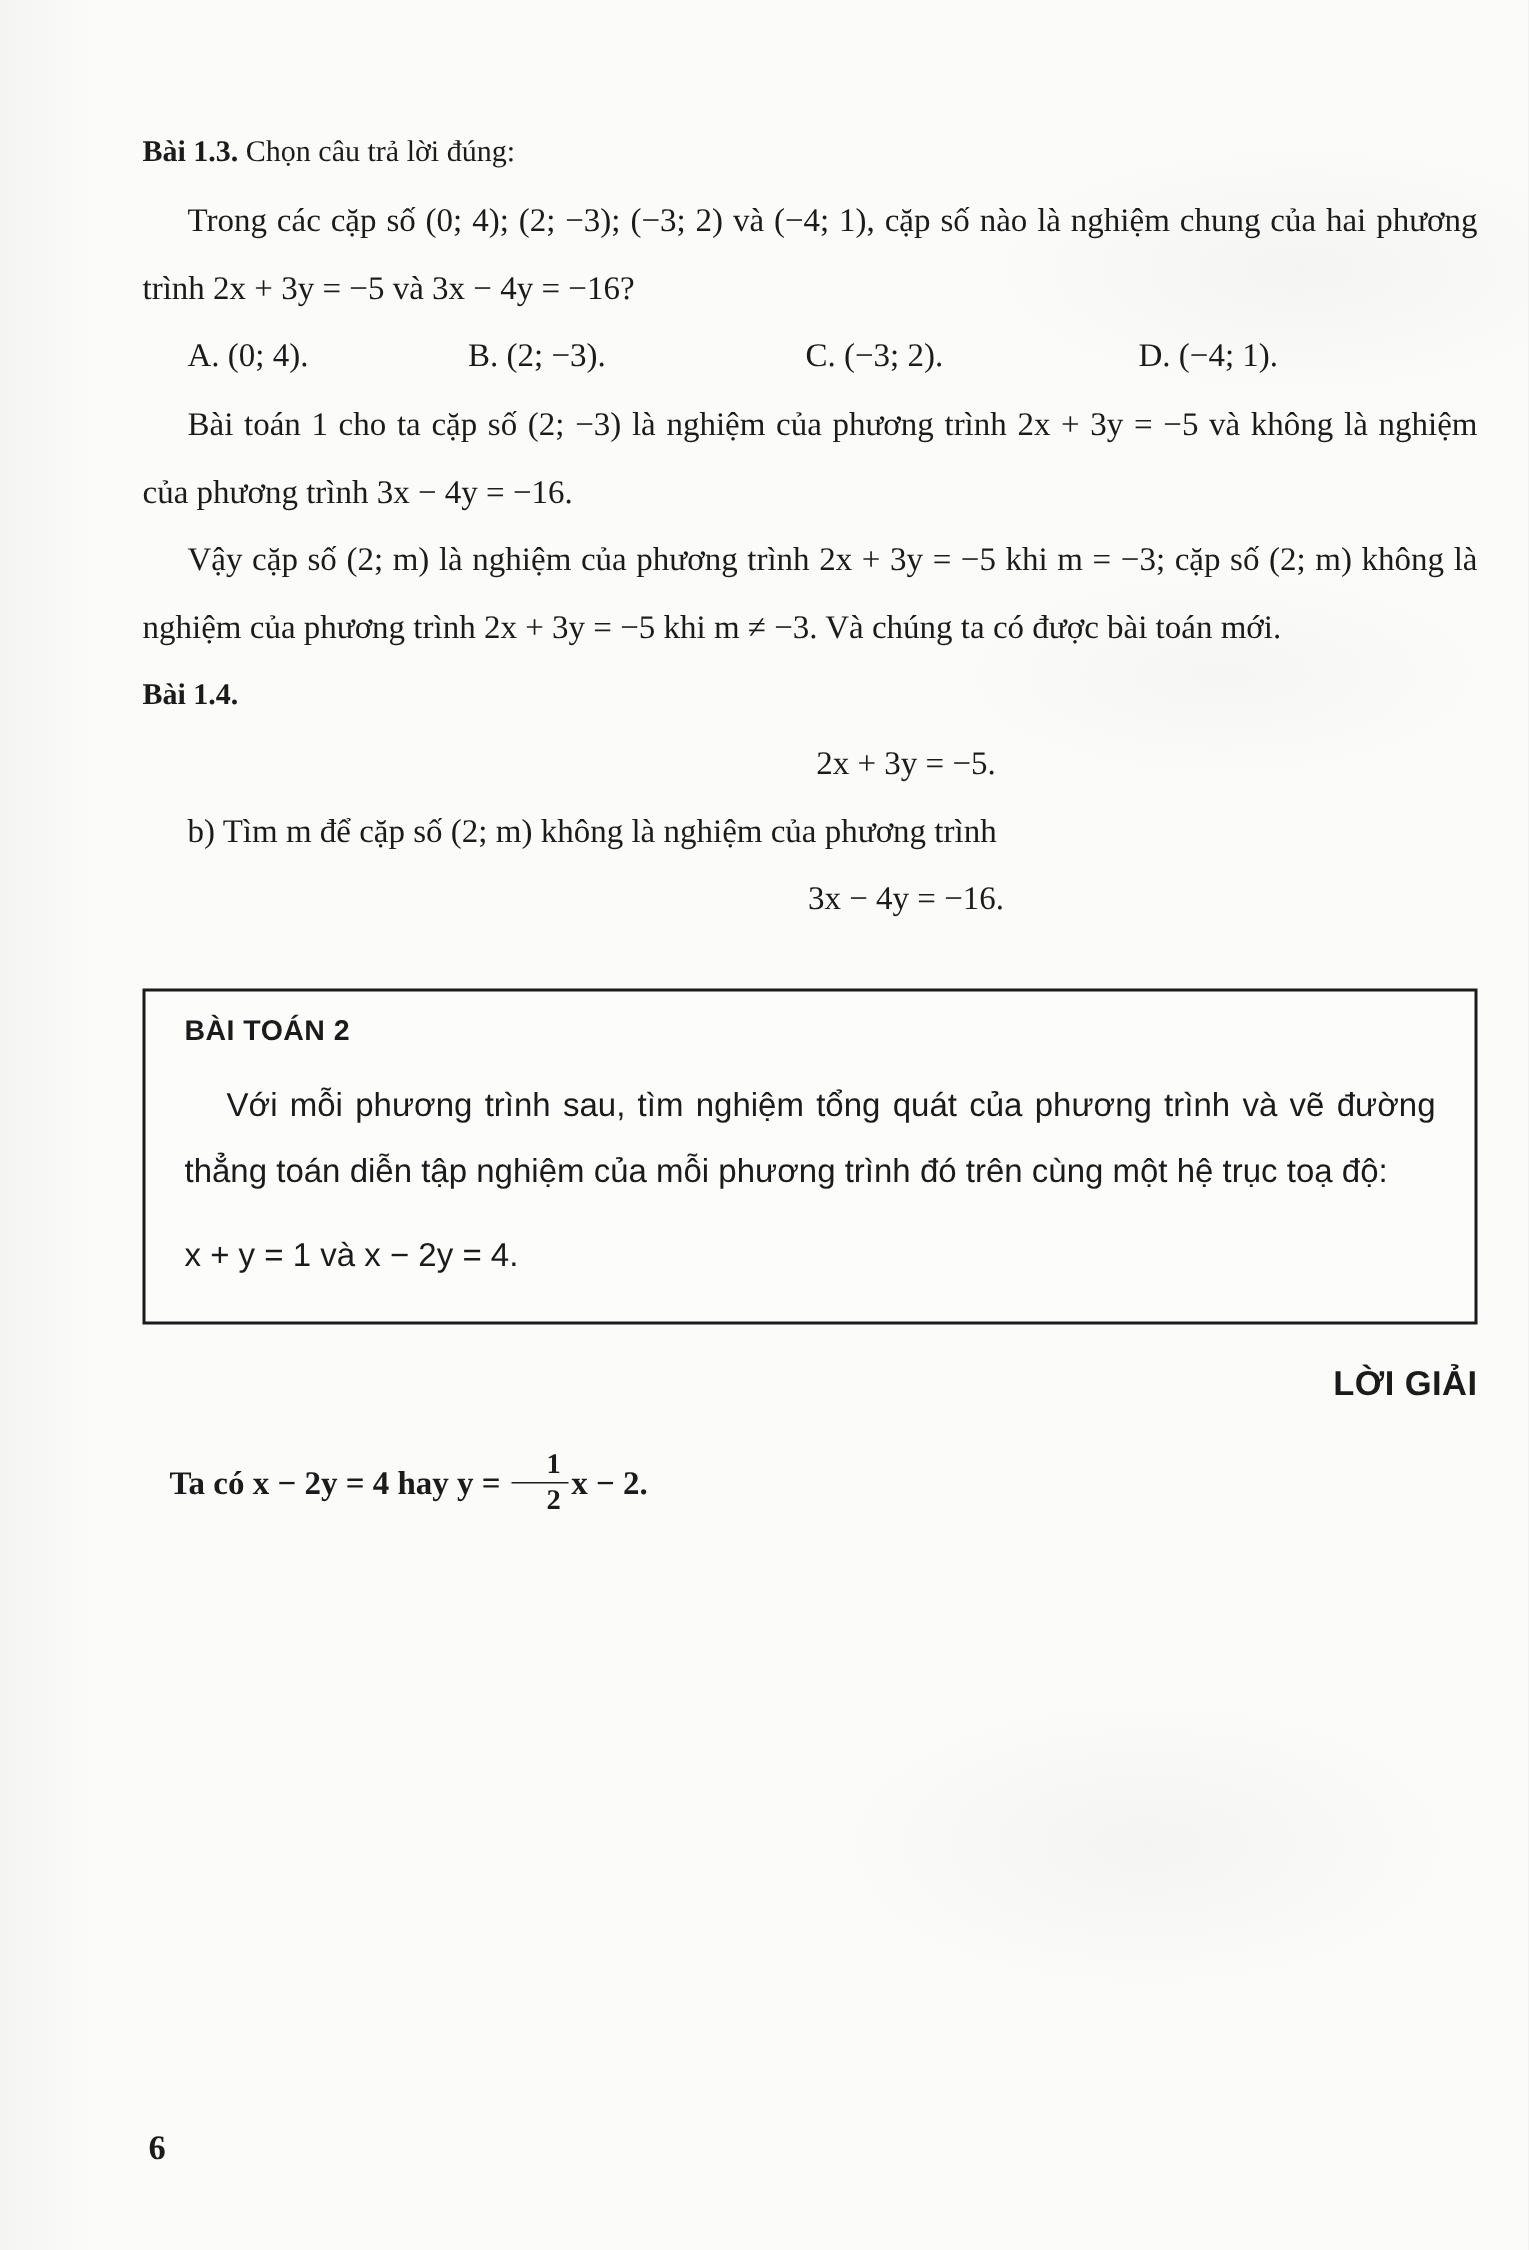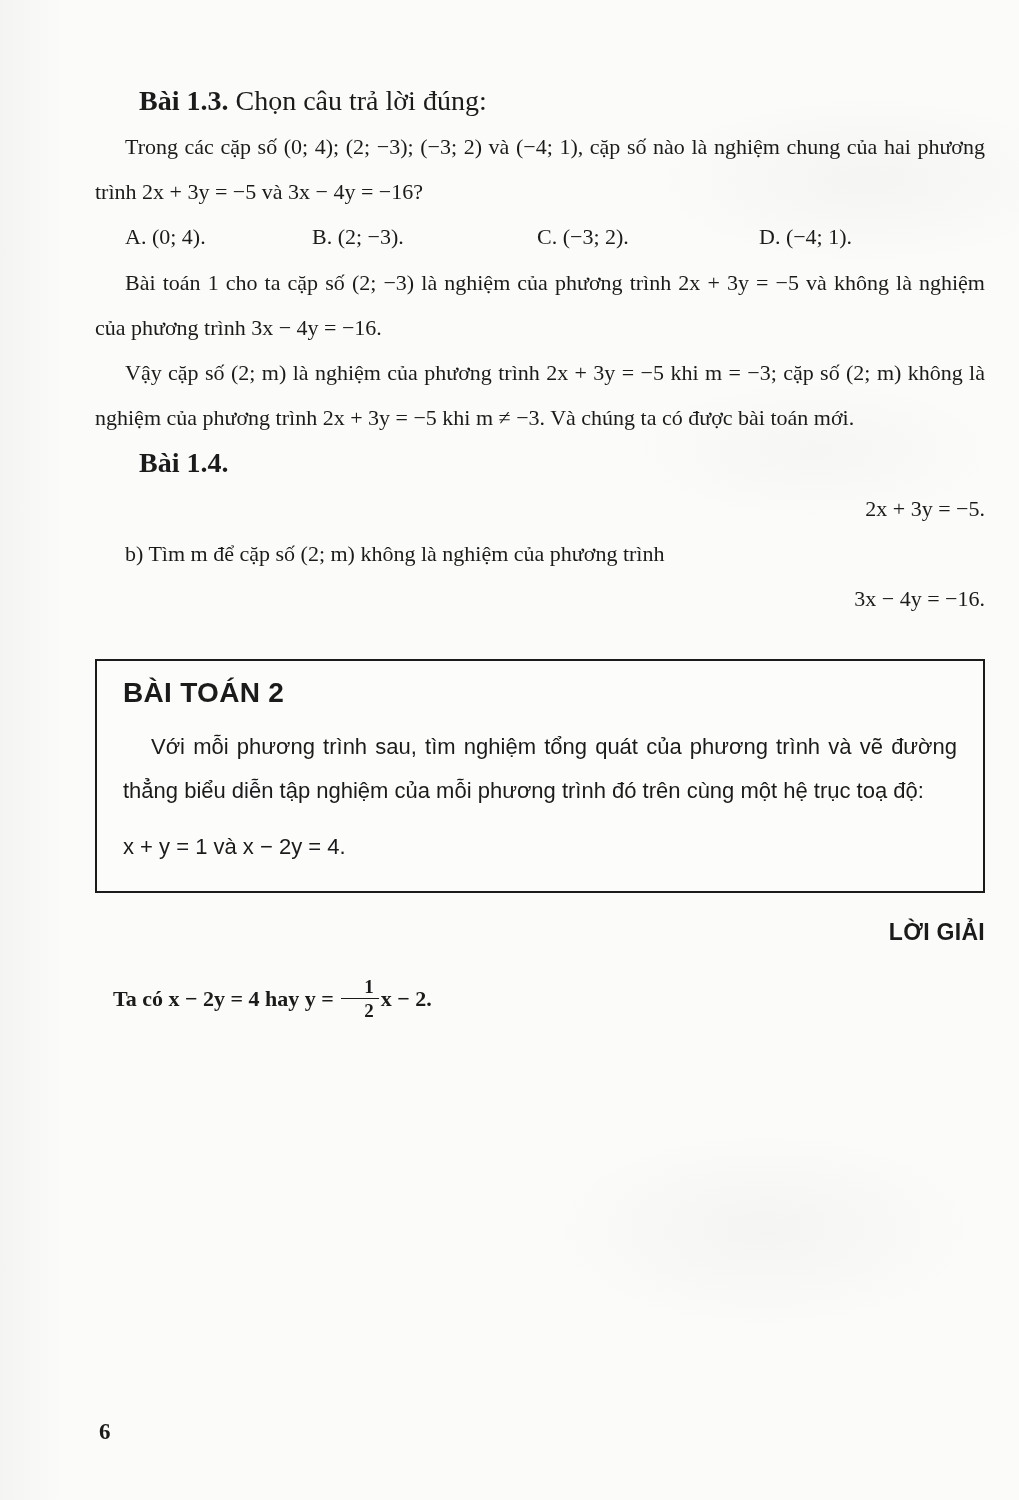--- a/index.html
+++ b/index.html
@@ -38,32 +38,32 @@
   .choices {
     display: flex;
     padding-left: 30px;
     font-size: 22px;
     line-height: 46px;
   }
   .choices .choice:nth-child(1) { width: 187px; }
   .choices .choice:nth-child(2) { width: 225px; }
   .choices .choice:nth-child(3) { width: 222px; }
   .item-line { padding-left: 30px; text-align: left; }
-  .item-eq   { padding-left: 128px; text-align: right; }
-  .heading-line { font-size: 28px; line-height: 46px; margin-left: 44px; }
+  .item-eq   { padding-left: 128px; text-align: center; }
+  .heading-line { font-size: 20px; line-height: 46px; }
   .problem-box {
     margin: 38px 0 24px 0;
     border: 2.5px solid #1b1b1b;
     padding: 16px 26px 24px 26px;
     font-family: "Liberation Sans", "DejaVu Sans", sans-serif;
     background: rgba(255,255,255,0.35);
   }
   .box-title {
     font-weight: bold;
-    font-size: 28px;
+    font-size: 19px;
     margin-bottom: 16px;
     letter-spacing: 0.3px;
   }
   .box-body {
     font-size: 22px;
     line-height: 44px;
     text-align: justify;
     text-indent: 28px;
   }
   .box-eq {
@@ -139,21 +139,21 @@
 
     <p class="para heading-line bold">Bài 1.4.</p>
 
     <p class="para item-eq">2x + 3y = −5.</p>
 
     <p class="para item-line">b) Tìm m để cặp số (2; m) không là nghiệm của phương trình</p>
     <p class="para item-eq">3x − 4y = −16.</p>
 
     <div class="problem-box">
       <div class="box-title">BÀI TOÁN 2</div>
-      <p class="box-body">Với mỗi phương trình sau, tìm nghiệm tổng quát của phương trình và vẽ đường thẳng biểu diễn tập nghiệm của mỗi phương trình đó trên cùng một hệ trục toạ độ:</p>
+      <p class="box-body">Với mỗi phương trình sau, tìm nghiệm tổng quát của phương trình và vẽ đường thẳng toán diễn tập nghiệm của mỗi phương trình đó trên cùng một hệ trục toạ độ:</p>
       <p class="box-eq">x + y = 1 và x − 2y = 4.</p>
     </div>
 
     <div class="solution-heading">LỜI GIẢI</div>
 
 
     <p class="sol-para sol-line2"><span>Ta có x − 2y = 4 hay y = </span><span class="frac">
           <span class="frac-num">1</span>
           <span class="frac-den">2</span>
         </span><span>x − 2.</span></p>

